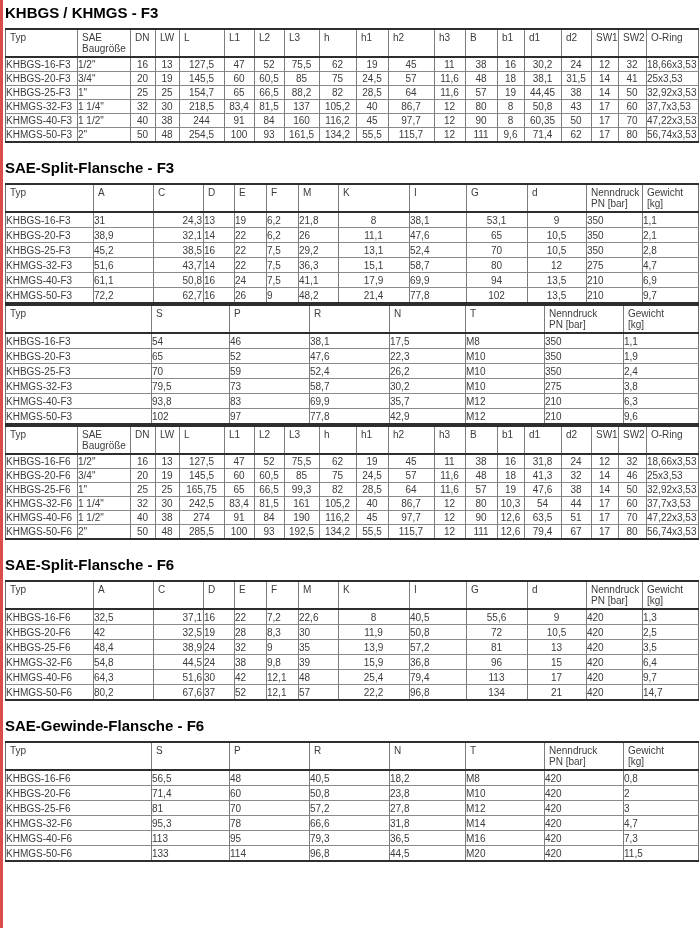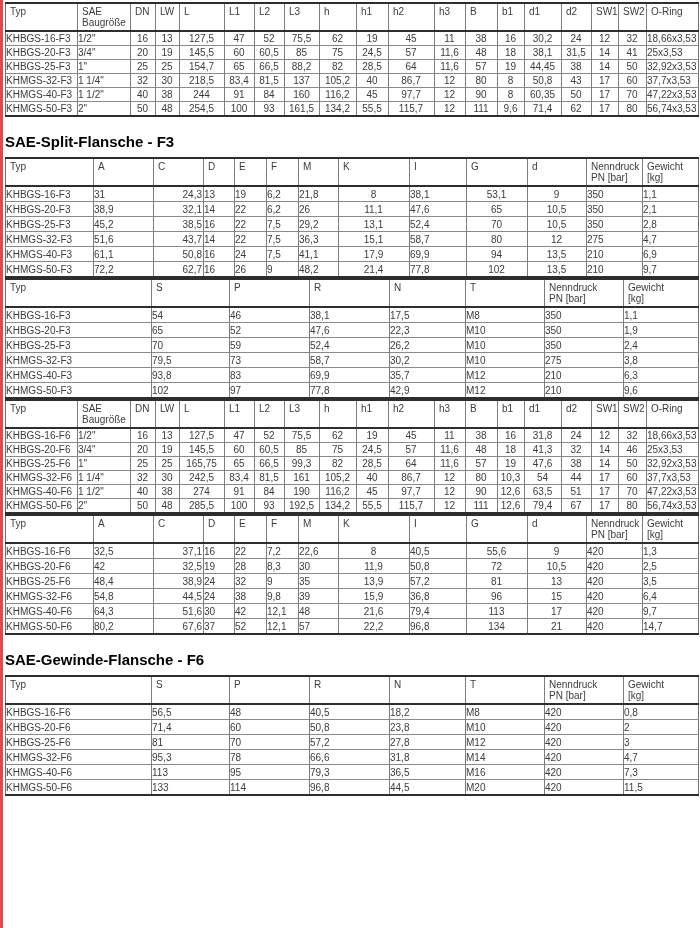--- a/index.html
+++ b/index.html
@@ -55,20 +55,21 @@
   td.a-center { text-align: center; }
   td.a-right  { text-align: right; padding-right: 13px; }
 </style>
 </head>
 <body>
 
 <div class="red-rule"></div>
 <div class="content">
   <div id="sections">
       <div class="section">
+        <h2 class="section-title">KHBGS / KHMGS - F3</h2>
         <table class="dtable main">
           <colgroup>
             <col style="width: 72px;">
             <col style="width: 53px;">
             <col style="width: 25px;">
             <col style="width: 24px;">
             <col style="width: 45px;">
             <col style="width: 30px;">
             <col style="width: 30px;">
             <col style="width: 35px;">
@@ -630,20 +631,21 @@
               <td class="a-center">79,4</td>
               <td class="a-center">67</td>
               <td class="a-center">17</td>
               <td class="a-center">80</td>
               <td class="a-left">56,74x3,53</td>
             </tr>
           </tbody>
         </table>
       </div>
       <div class="section">
+        <h2 class="section-title">SAE-Split-Flansche - F6</h2>
         <table class="dtable split">
           <colgroup>
             <col style="width: 88px;">
             <col style="width: 60px;">
             <col style="width: 50px;">
             <col style="width: 31px;">
             <col style="width: 32px;">
             <col style="width: 32px;">
             <col style="width: 40px;">
             <col style="width: 71px;">
@@ -734,21 +736,21 @@
               <td class="a-left">6,4</td>
             </tr>
             <tr>
               <td class="a-left">KHMGS-40-F6</td>
               <td class="a-left">64,3</td>
               <td class="a-right">51,6</td>
               <td class="a-left">30</td>
               <td class="a-left">42</td>
               <td class="a-left">12,1</td>
               <td class="a-left">48</td>
-              <td class="a-center">21,6</td>
+              <td class="a-center">25,4</td>
               <td class="a-left">79,4</td>
               <td class="a-center">113</td>
               <td class="a-center">17</td>
               <td class="a-left">420</td>
               <td class="a-left">9,7</td>
             </tr>
             <tr>
               <td class="a-left">KHMGS-50-F6</td>
               <td class="a-left">80,2</td>
               <td class="a-right">67,6</td>

